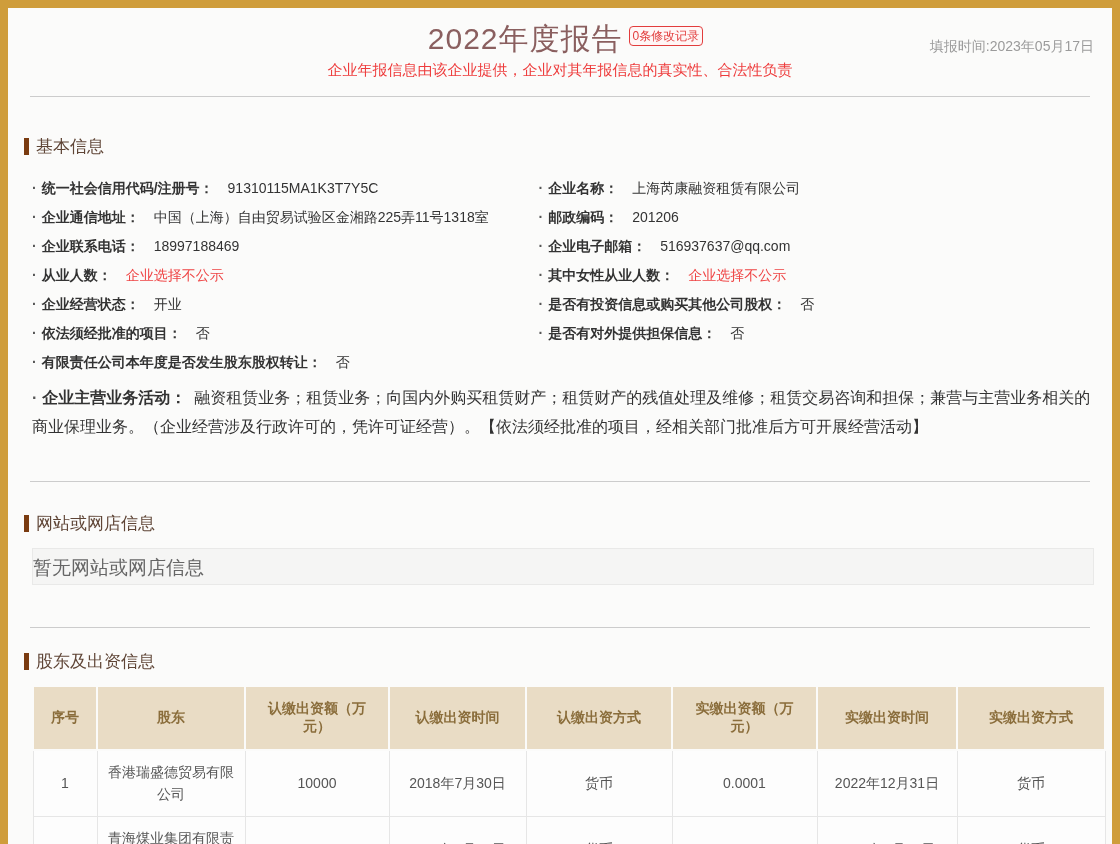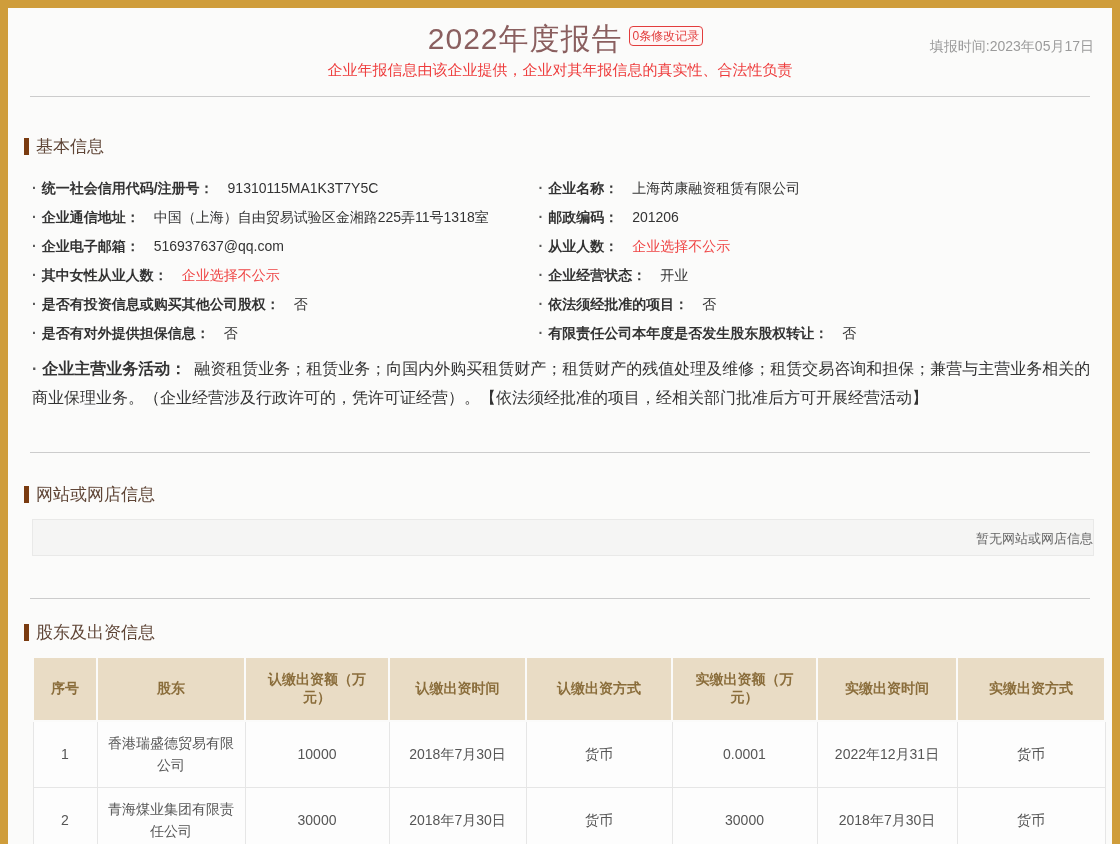--- a/index.html
+++ b/index.html
@@ -69,21 +69,21 @@
     font-size: 16px; line-height: 29px; color: #333;
   }
   .field-paragraph .label { font-weight: bold; }
   .field-paragraph .value { margin-left: 8px; }
 
   
   .empty-box {
     margin-top: 13px; margin-left: 8px; margin-right: 2px;
     height: 37px; line-height: 37px;
     background: #f5f5f4; border: 1px solid #e9e9e8;
-    text-align: right; font-size: 13px; color: #666;
+    text-align: left; font-size: 19px; color: #666;
   }
 
   
   .share-table {
     margin-top: 12px; margin-left: 8px;
     width: 1072px; border-collapse: collapse; table-layout: fixed;
     font-size: 14px; text-align: center;
   }
   .share-table th {
     background: #e9dcc5; color: #8a6d3b; font-weight: bold;
@@ -118,20 +118,21 @@
   <section class="sec-basic">
     <h2 class="section-title">
       <span class="bar"></span>
       <span>基本信息</span>
     </h2>
     <div class="fields-grid">
       <div class="field"><span class="dot"></span><span class="label">统一社会信用代码/注册号：</span><span class="value">91310115MA1K3T7Y5C</span></div>
       <div class="field"><span class="dot"></span><span class="label">企业名称：</span><span class="value">上海芮康融资租赁有限公司</span></div>
       <div class="field"><span class="dot"></span><span class="label">企业通信地址：</span><span class="value">中国（上海）自由贸易试验区金湘路225弄11号1318室</span></div>
       <div class="field"><span class="dot"></span><span class="label">邮政编码：</span><span class="value">201206</span></div>
+      <div class="field"><span class="dot"></span><span class="label">企业联系电话：</span><span class="value">18997188469</span></div>
       <div class="field"><span class="dot"></span><span class="label">企业电子邮箱：</span><span class="value">516937637@qq.com</span></div>
       <div class="field"><span class="dot"></span><span class="label">从业人数：</span><span class="value muted">企业选择不公示</span></div>
       <div class="field"><span class="dot"></span><span class="label">其中女性从业人数：</span><span class="value muted">企业选择不公示</span></div>
       <div class="field"><span class="dot"></span><span class="label">企业经营状态：</span><span class="value">开业</span></div>
       <div class="field"><span class="dot"></span><span class="label">是否有投资信息或购买其他公司股权：</span><span class="value">否</span></div>
       <div class="field"><span class="dot"></span><span class="label">依法须经批准的项目：</span><span class="value">否</span></div>
       <div class="field"><span class="dot"></span><span class="label">是否有对外提供担保信息：</span><span class="value">否</span></div>
       <div class="field"><span class="dot"></span><span class="label">有限责任公司本年度是否发生股东股权转让：</span><span class="value">否</span></div>
     </div>
     <div class="field-paragraph">

